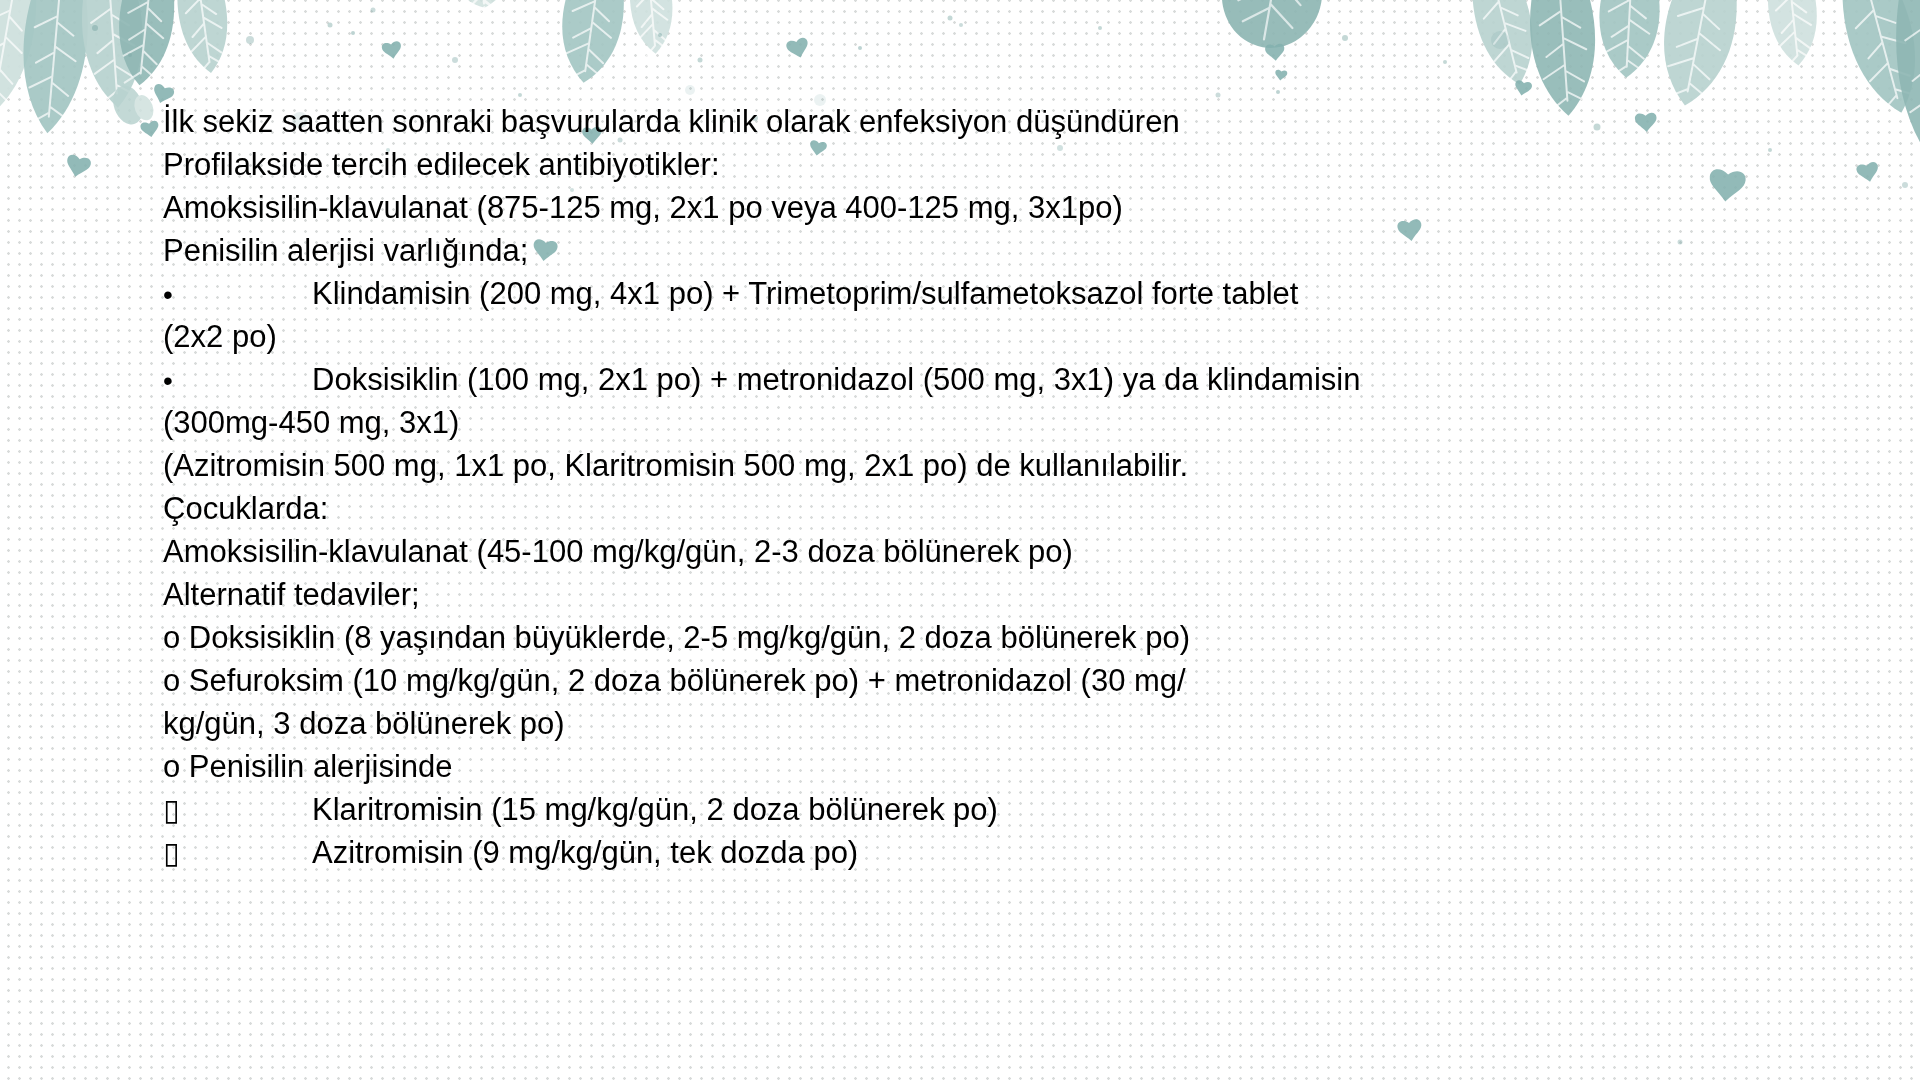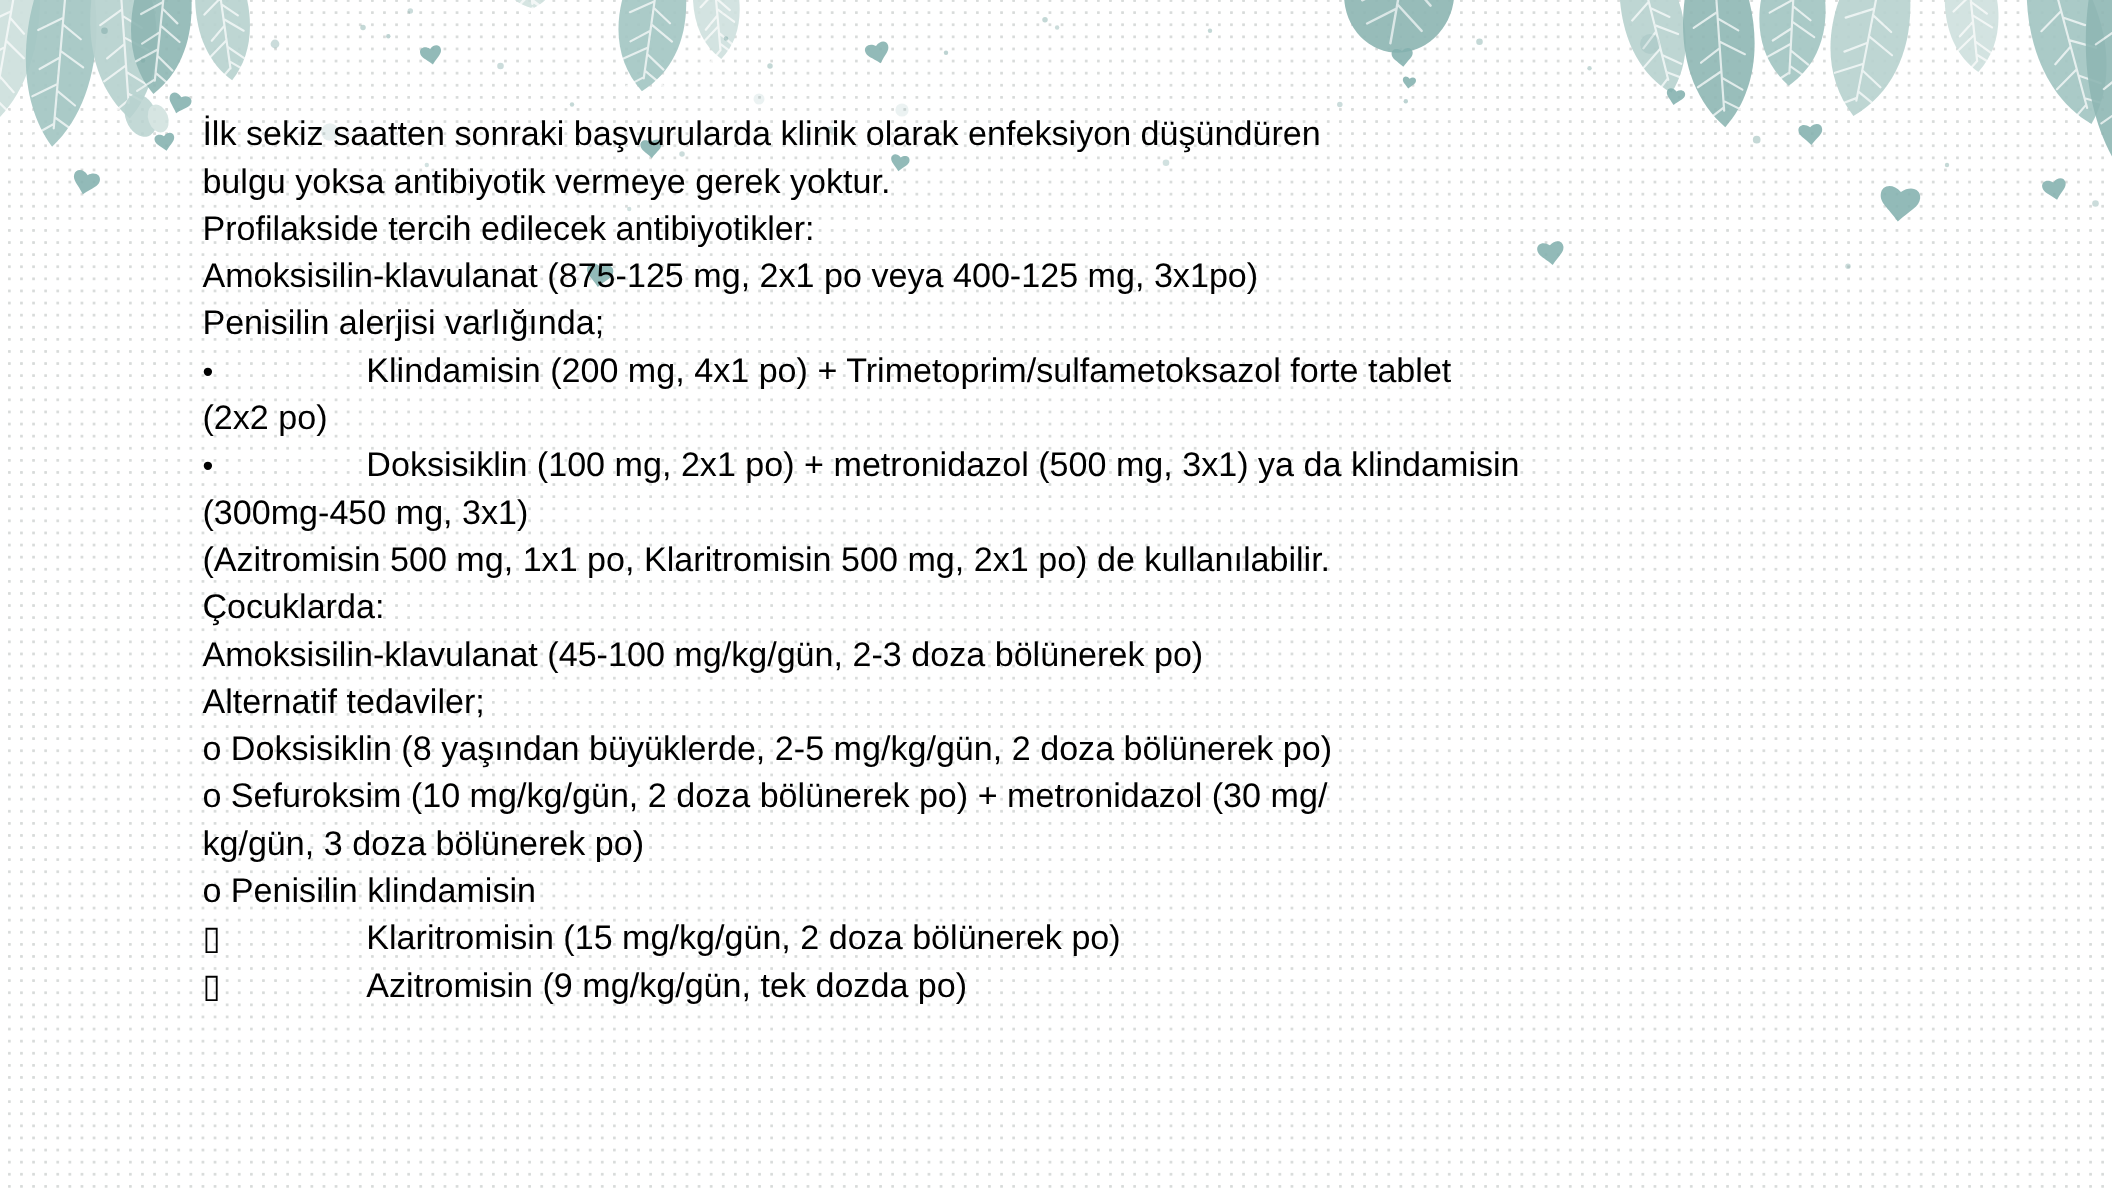--- a/index.html
+++ b/index.html
@@ -9,21 +9,21 @@
   }
   .slide{
     position:relative;width:1920px;height:1080px;
     background-color:#ffffff;
     background-image:radial-gradient(circle,#d8dbda 1.15px,rgba(255,255,255,0) 1.5px);
     background-size:11px 11px;
     background-position:3px 6px;
   }
   .deco{position:absolute;top:0;left:0;pointer-events:none;}
   .textblock{
-    position:absolute;left:184px;top:100px;width:1560px;
+    position:absolute;left:163px;top:100px;width:1560px;
     font-size:31px;line-height:43px;color:#000000;
     letter-spacing:0px;white-space:nowrap;
   }
   .line{height:43px;}
   .bullet{display:inline-block;width:149px;}
   .bullet.dot{font-size:28px;}
   .bullet.box{font-size:30px;color:#000;}
 </style>
 </head>
 <body>
@@ -170,32 +170,31 @@
       <circle cx="1905" cy="185" r="3" fill="#7ca8a5" opacity="0.4"></circle>
       <circle cx="388" cy="150" r="2" fill="#7ca8a5" opacity="0.35"></circle>
       <circle cx="572" cy="190" r="2" fill="#7ca8a5" opacity="0.35"></circle>
       <circle cx="300" cy="120" r="8" fill="#7ca8a5" opacity="0.18"></circle>
       <circle cx="820" cy="100" r="6" fill="#7ca8a5" opacity="0.15"></circle>
       <circle cx="1500" cy="40" r="9" fill="#7ca8a5" opacity="0.18"></circle>
       <circle cx="690" cy="90" r="5" fill="#7ca8a5" opacity="0.15"></circle>
     </svg>
   <div class="textblock" id="textblock">
       <div class="line"><span>İlk sekiz saatten sonraki başvurularda klinik olarak enfeksiyon düşündüren</span></div>
-      <div class="line"><span>bulgu yoksa antibiyotik vermeye gerek yoktur.</span></div>
       <div class="line"><span>Profilakside tercih edilecek antibiyotikler:</span></div>
       <div class="line"><span>Amoksisilin-klavulanat (875-125 mg, 2x1 po veya 400-125 mg, 3x1po)</span></div>
       <div class="line"><span>Penisilin alerjisi varlığında;</span></div>
       <div class="line"><span class="bullet dot">•</span><span>Klindamisin (200 mg, 4x1 po) + Trimetoprim/sulfametoksazol forte tablet</span></div>
       <div class="line"><span>(2x2 po)</span></div>
       <div class="line"><span class="bullet dot">•</span><span>Doksisiklin (100 mg, 2x1 po) + metronidazol (500 mg, 3x1) ya da klindamisin</span></div>
       <div class="line"><span>(300mg-450 mg, 3x1)</span></div>
       <div class="line"><span>(Azitromisin 500 mg, 1x1 po, Klaritromisin 500 mg, 2x1 po) de kullanılabilir.</span></div>
       <div class="line"><span>Çocuklarda:</span></div>
       <div class="line"><span>Amoksisilin-klavulanat (45-100 mg/kg/gün, 2-3 doza bölünerek po)</span></div>
       <div class="line"><span>Alternatif tedaviler;</span></div>
       <div class="line"><span>o Doksisiklin (8 yaşından büyüklerde, 2-5 mg/kg/gün, 2 doza bölünerek po)</span></div>
       <div class="line"><span>o Sefuroksim (10 mg/kg/gün, 2 doza bölünerek po) + metronidazol (30 mg/</span></div>
       <div class="line"><span>kg/gün, 3 doza bölünerek po)</span></div>
-      <div class="line"><span>o Penisilin klindamisin</span></div>
+      <div class="line"><span>o Penisilin alerjisinde</span></div>
       <div class="line"><span class="bullet box">▯</span><span>Klaritromisin (15 mg/kg/gün, 2 doza bölünerek po)</span></div>
       <div class="line"><span class="bullet box">▯</span><span>Azitromisin (9 mg/kg/gün, tek dozda po)</span></div>
     </div>
 </div>
 
 </body></html>

